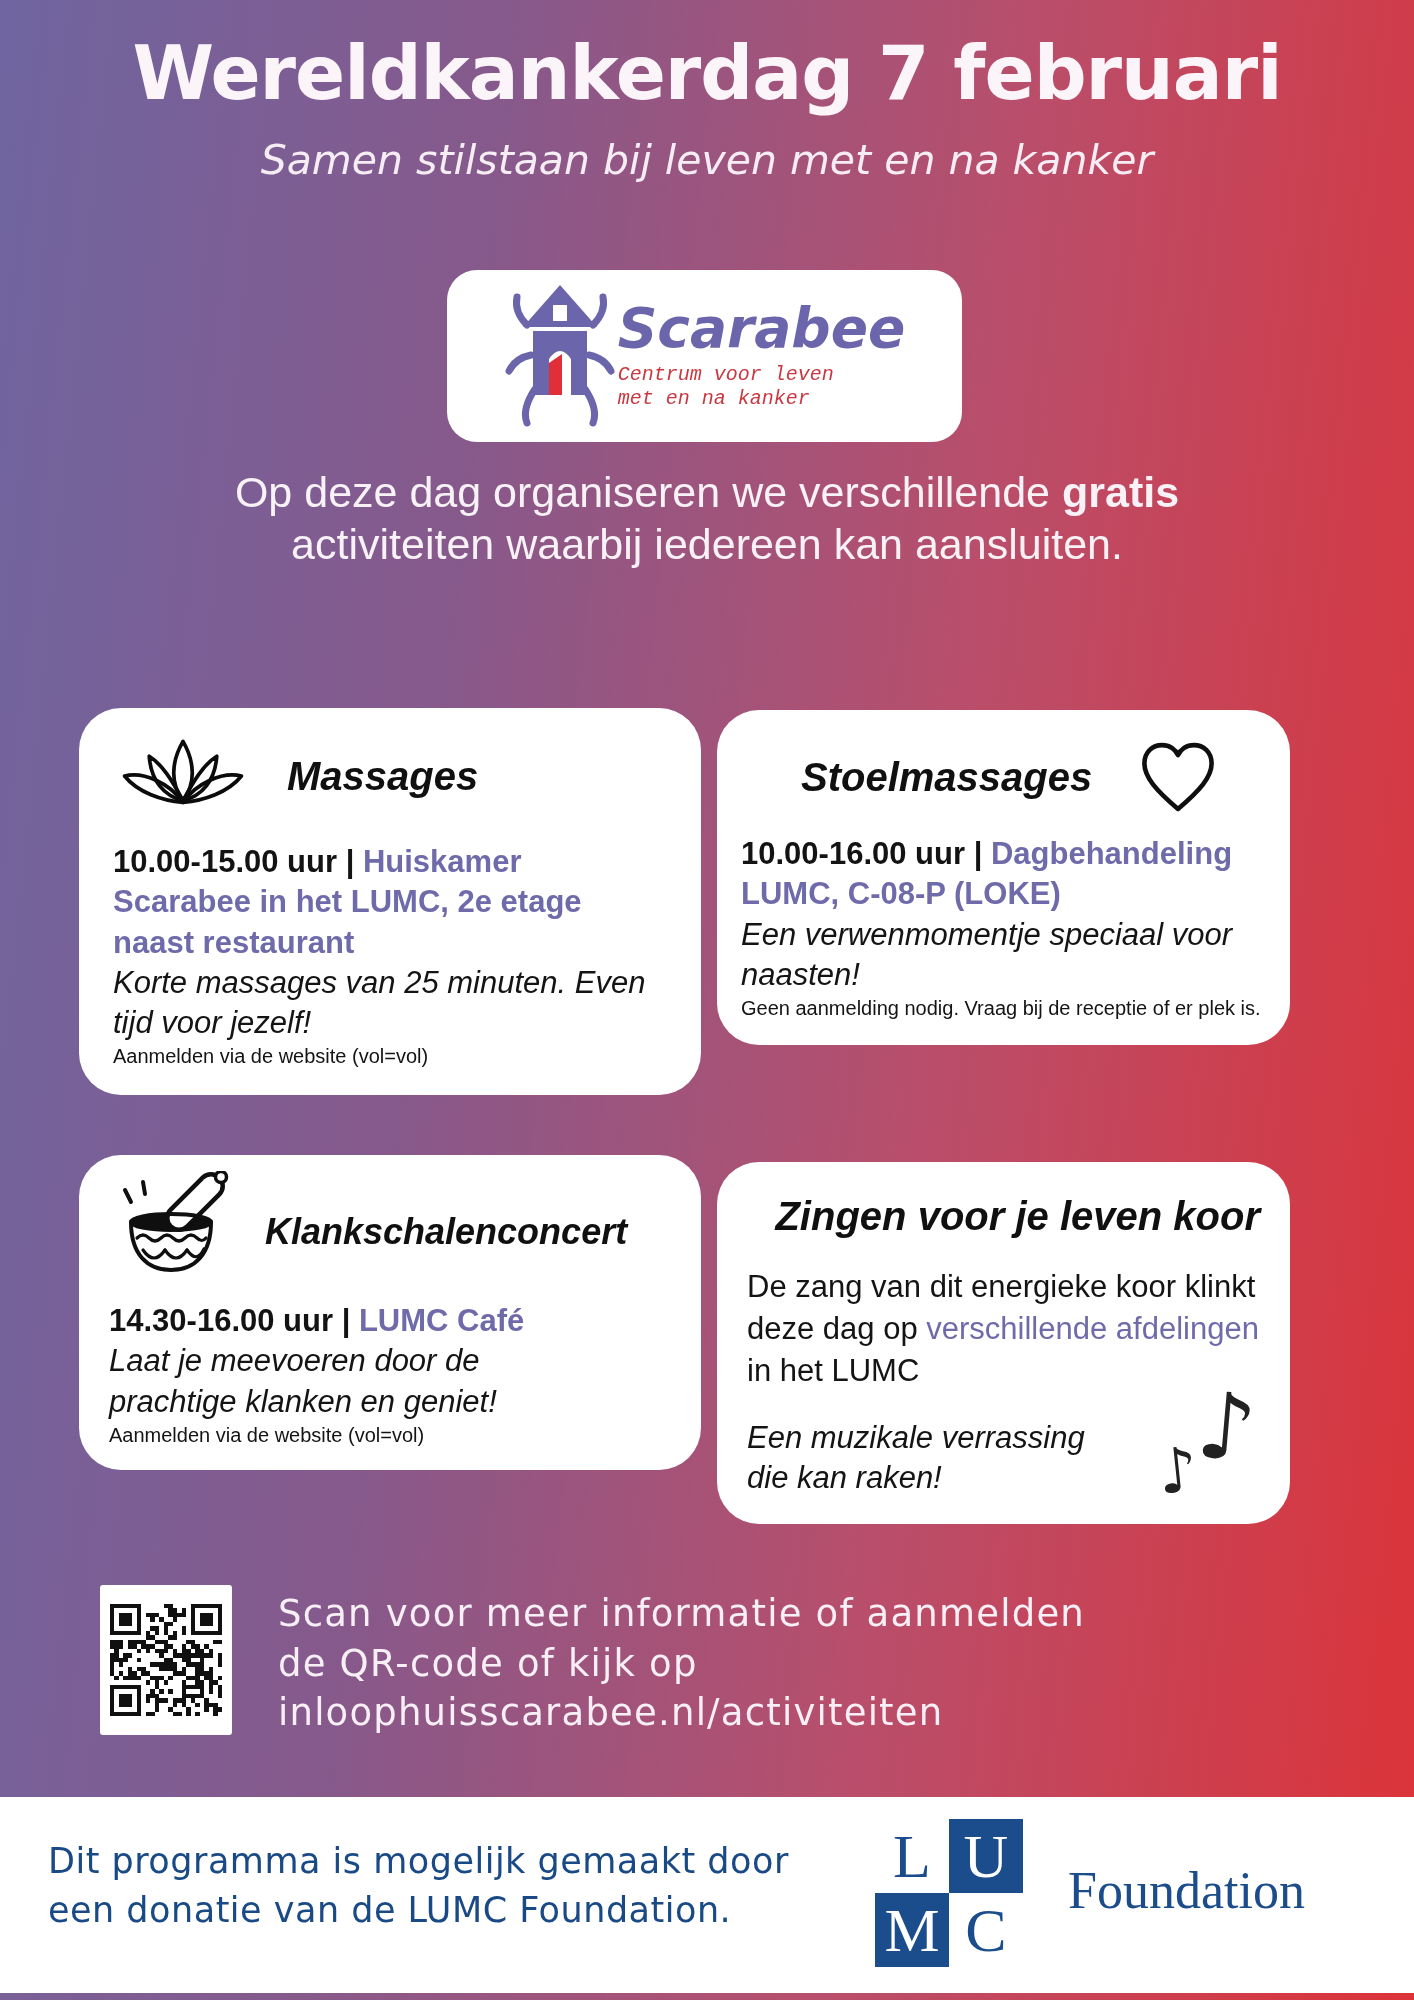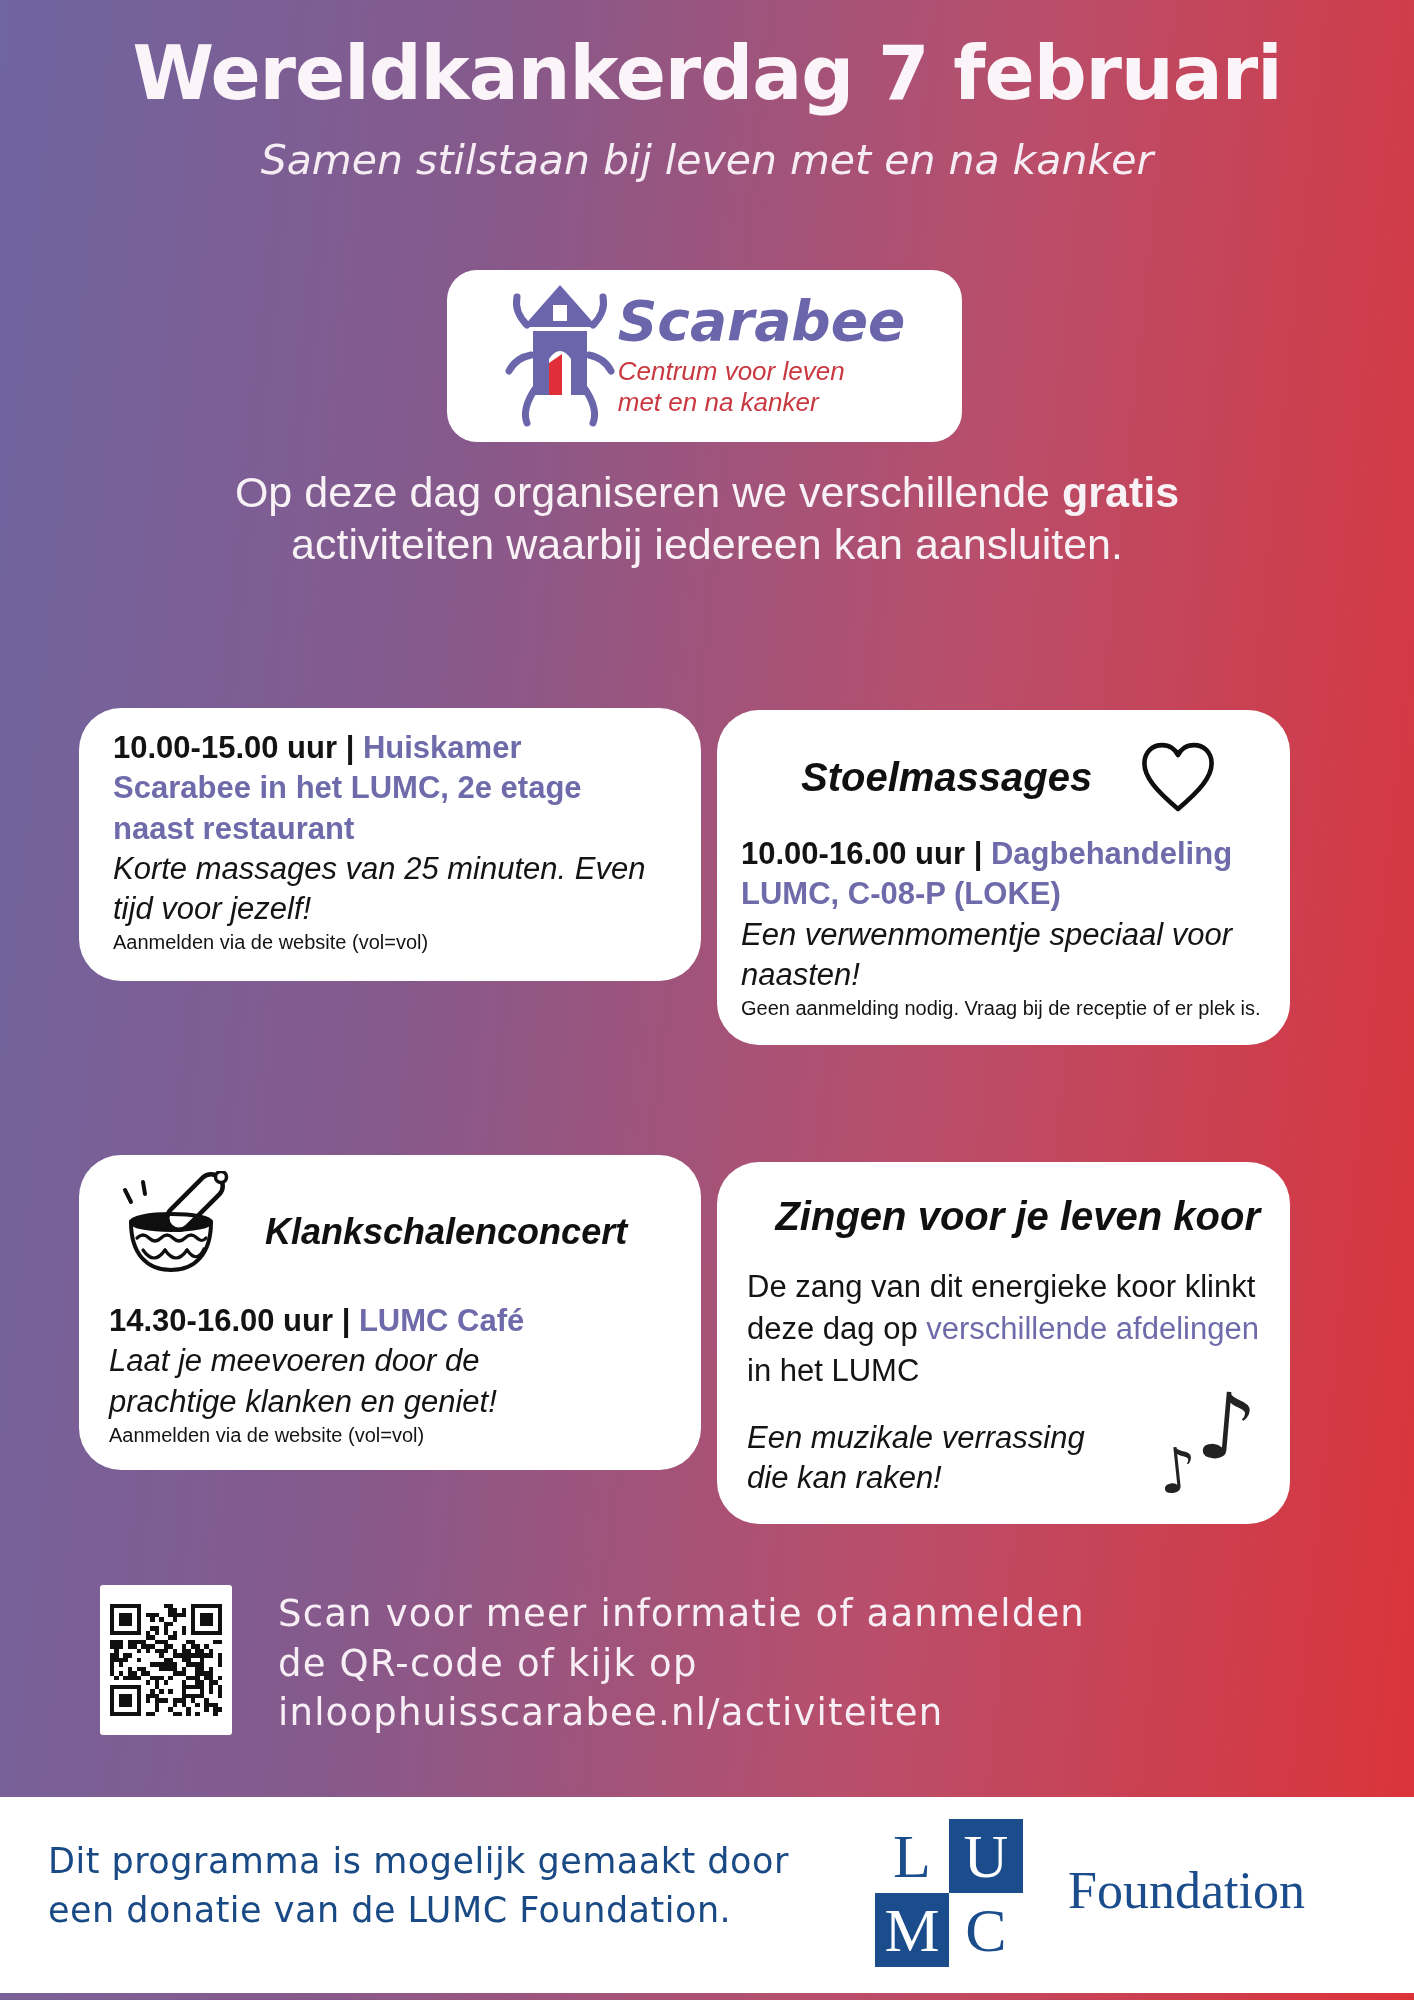--- a/index.html
+++ b/index.html
@@ -28,21 +28,21 @@
   .logo-card{
     position:absolute; left:447px; top:270px; width:515px; height:172px; background:#fff;
     border-radius:30px; display:flex; align-items:center; justify-content:center; gap:2px;
   }
   .logo-text{display:flex; flex-direction:column;}
   .logo-name{
     font-family:"DejaVu Sans",sans-serif; font-style:italic; font-weight:700;
     font-size:55px; line-height:1; color:var(--logo-purple); margin-bottom:7px;
   }
   .logo-tagline{
-    font-family:Liberation Sans, sans-serif; font-style:italic; font-size:26px;
+    font-family:Liberation Mono, monospace; font-style:italic; font-size:20px;
     line-height:1.2; color:var(--logo-red);
   }
   
   .intro{
     position:absolute; top:466px; left:0; right:0; text-align:center;
     font-size:43px; line-height:1.22; color:var(--text-light); margin:0;
   }
   .intro b{font-weight:700;}
   .intro .block{display:block;}
   
@@ -140,20 +140,32 @@
       <div class="logo-tagline">
         <span style="display:block">Centrum voor leven</span>
         <span style="display:block">met en na kanker</span>
       </div>
     </div>
   </div>
 
   <p class="intro"><span>Op deze dag organiseren we verschillende</span> <b>gratis</b><span class="block">activiteiten waarbij iedereen kan aansluiten.</span></p>
 
   <section class="card card-massages">
+    <div class="card-head">
+      <span>
+        <svg width="140" height="96" viewBox="0 0 170 100" fill="none" stroke="#0B0B0B" stroke-width="4.5" stroke-linejoin="round" stroke-linecap="round">
+          <path d="M85 8 C70 34 70 60 85 80 C100 60 100 34 85 8 Z"></path>
+          <path d="M85 80 C72 56 60 36 44 26 C46 56 62 74 85 80 Z"></path>
+          <path d="M85 80 C98 56 110 36 126 26 C124 56 108 74 85 80 Z"></path>
+          <path d="M85 82 C60 80 30 70 14 50 C38 44 70 60 85 82 Z"></path>
+          <path d="M85 82 C110 80 140 70 156 50 C132 44 100 60 85 82 Z"></path>
+        </svg>
+      </span>
+      <h2>Massages</h2>
+    </div>
     <p class="meta"><strong class="time">10.00-15.00 uur | </strong><strong class="loc">Huiskamer Scarabee in het LUMC, 2e etage naast restaurant</strong></p>
     <p class="desc">Korte massages van 25 minuten. Even tijd voor jezelf!</p>
     <p class="note">Aanmelden via de website (vol=vol)</p>
   </section>
 
   <section class="card card-stoel">
     <div class="card-head">
       <h2>Stoelmassages</h2>
       <span class="icon-heart">
         <svg width="84" height="78" viewBox="0 0 100 92" fill="none" stroke="#0F0F0F" stroke-width="5.5" stroke-linejoin="round" stroke-linecap="round">

